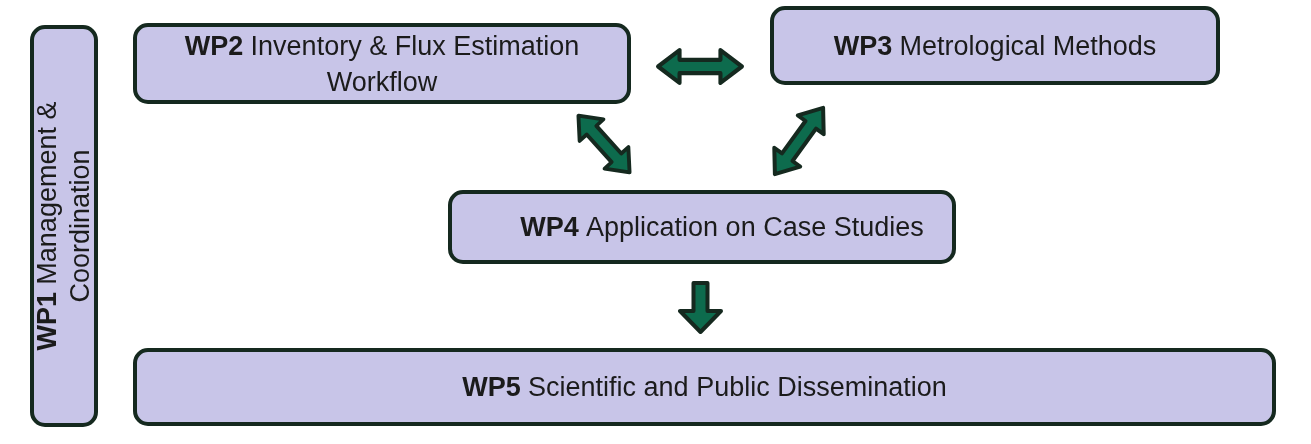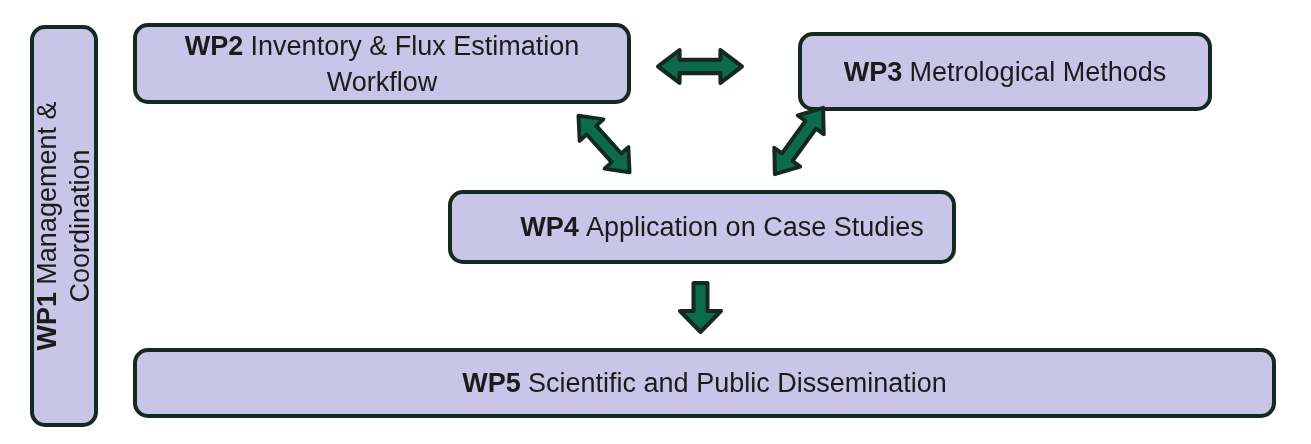--- a/index.html
+++ b/index.html
@@ -54,33 +54,33 @@
       <span class="code">WP1</span><span>Management &amp; Coordination</span>
     </div>
   </div>
 
   <div class="box" style="left:133px; top:23px; width:498px; height:81px; padding:0 10px;">
     <div>
       <span class="code">WP2</span><span>Inventory &amp; Flux Estimation Workflow</span>
     </div>
   </div>
 
-  <div class="box" style="left:770px; top:32px; width:414px; height:79px;margin-left:28px;">
+  <div class="box" style="left:770px; top:6px; width:450px; height:79px;">
     <div>
       <span class="code">WP3</span><span>Metrological Methods</span>
     </div>
   </div>
 
   <div class="box" style="left:448px; top:190px; width:508px; height:74px;padding-left:40px;">
     <div>
       <span class="code">WP4</span><span>Application on Case Studies</span>
     </div>
   </div>
 
-  <div class="box" style="left:133px; top:348px; width:1143px; height:70px;">
+  <div class="box" style="left:133px; top:348px; width:1143px; height:78px;">
     <div>
       <span class="code">WP5</span><span>Scientific and Public Dissemination</span>
     </div>
   </div>
 
   <div class="arrow" id="arrow-wp2-wp3" style="left:655px; top:47px; width:90px; height:39px;">
     <svg viewBox="0 0 88 38" preserveAspectRatio="none">
       <path d="M3,19 L24,3 L24,12.5 L64,12.5 L64,3 L85,19 L64,35 L64,25.5 L24,25.5 L24,35 Z"></path>
     </svg>
   </div>

